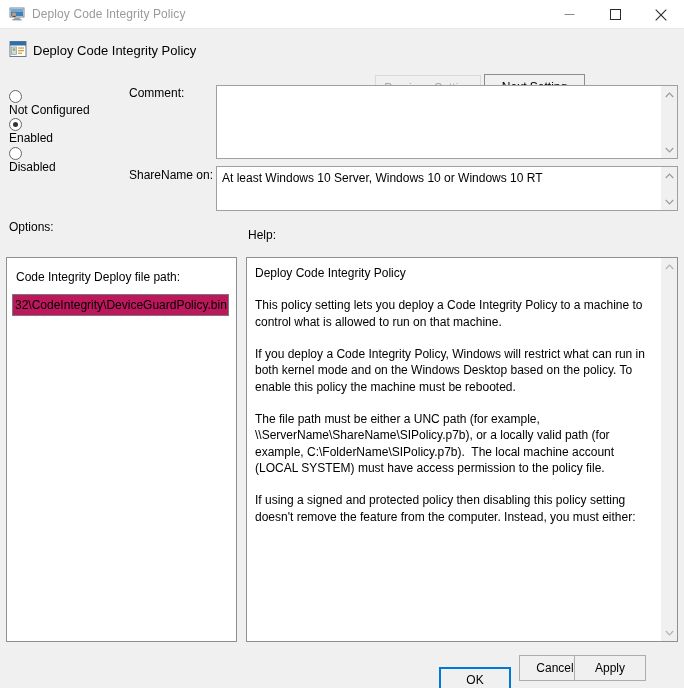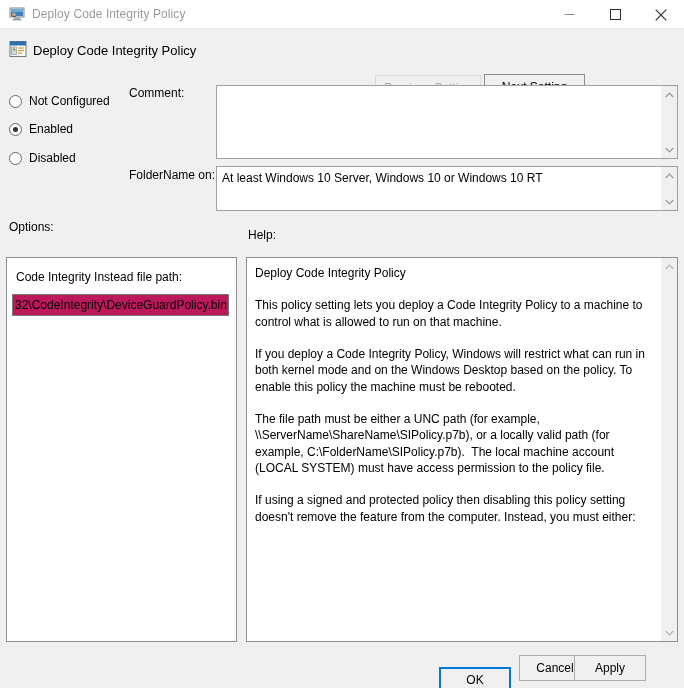--- a/index.html
+++ b/index.html
@@ -86,22 +86,23 @@
   }
   #next-setting-button {
     position: absolute; left: 484px; top: 45px;
     width: 101px; height: 26px;
     border: 1px solid #8d8d8d;
   }
 
   
   .radio-row {
     position: absolute; left: 9px;
-    display: flex; align-items: flex-end;
+    display: flex; align-items: flex-start;
     height: 18px;
+    flex-direction: column;
   }
   .radio-mark {
     width: 13px; height: 13px; border-radius: 50%;
     border: 1px solid #666; background: #fff;
     flex: none; position: relative;
     margin-right: 7px;
   }
   .radio-row.checked .radio-mark::after {
     content: ""; position: absolute;
     left: 3px; top: 3px; width: 5px; height: 5px;
@@ -277,42 +278,42 @@
         </svg>
     </div>
     <div class="sb-arrow">
       <svg width="9" height="6" viewBox="0 0 9 6">
           <polyline points="0.8,1 4.5,4.8 8.2,1" fill="none" stroke="#9b9b9b" stroke-width="1.2"></polyline>
         </svg>
     </div>
   </div>
 </div>
 
-<span class="field-label" style="left:129px; top:168px;">FolderName on:</span>
+<span class="field-label" style="left:129px; top:168px;">ShareName on:</span>
 <div class="textbox" style="left:216px; top:166px; width:462px; height:45px;">
   <div class="tb-inner">At least Windows 10 Server, Windows 10 or Windows 10 RT</div>
   <div class="scrollbar">
     <div class="sb-arrow">
       <svg width="9" height="6" viewBox="0 0 9 6">
           <polyline points="0.8,5 4.5,1.2 8.2,5" fill="none" stroke="#9b9b9b" stroke-width="1.2"></polyline>
         </svg>
     </div>
     <div class="sb-arrow">
       <svg width="9" height="6" viewBox="0 0 9 6">
           <polyline points="0.8,1 4.5,4.8 8.2,1" fill="none" stroke="#9b9b9b" stroke-width="1.2"></polyline>
         </svg>
     </div>
   </div>
 </div>
 
 <span class="field-label" id="options-label">Options:</span>
 <span class="field-label" id="help-label">Help:</span>
 
 <div class="panel" id="options-panel">
-  <span class="opt-label">Code Integrity Instead file path:</span>
+  <span class="opt-label">Code Integrity Deploy file path:</span>
   <div id="policy-path-input">32\CodeIntegrity\DeviceGuardPolicy.bin</div>
 </div>
 
 <div class="panel" id="help-panel">
   <div class="help-body">
     <p class="help-para">Deploy Code Integrity Policy</p>
     <p class="help-para">This policy setting lets you deploy a Code Integrity Policy to a machine to control what is allowed to run on that machine.</p>
     <p class="help-para">If you deploy a Code Integrity Policy, Windows will restrict what can run in both kernel mode and on the Windows Desktop based on the policy. To enable this policy the machine must be rebooted.</p>
     <p class="help-para">The file path must be either a UNC path (for example, \\ServerName\ShareName\SIPolicy.p7b), or a locally valid path (for example, C:\FolderName\SIPolicy.p7b).  The local machine account (LOCAL SYSTEM) must have access permission to the policy file.</p>
     <p class="help-para">If using a signed and protected policy then disabling this policy setting doesn't remove the feature from the computer. Instead, you must either:</p>

